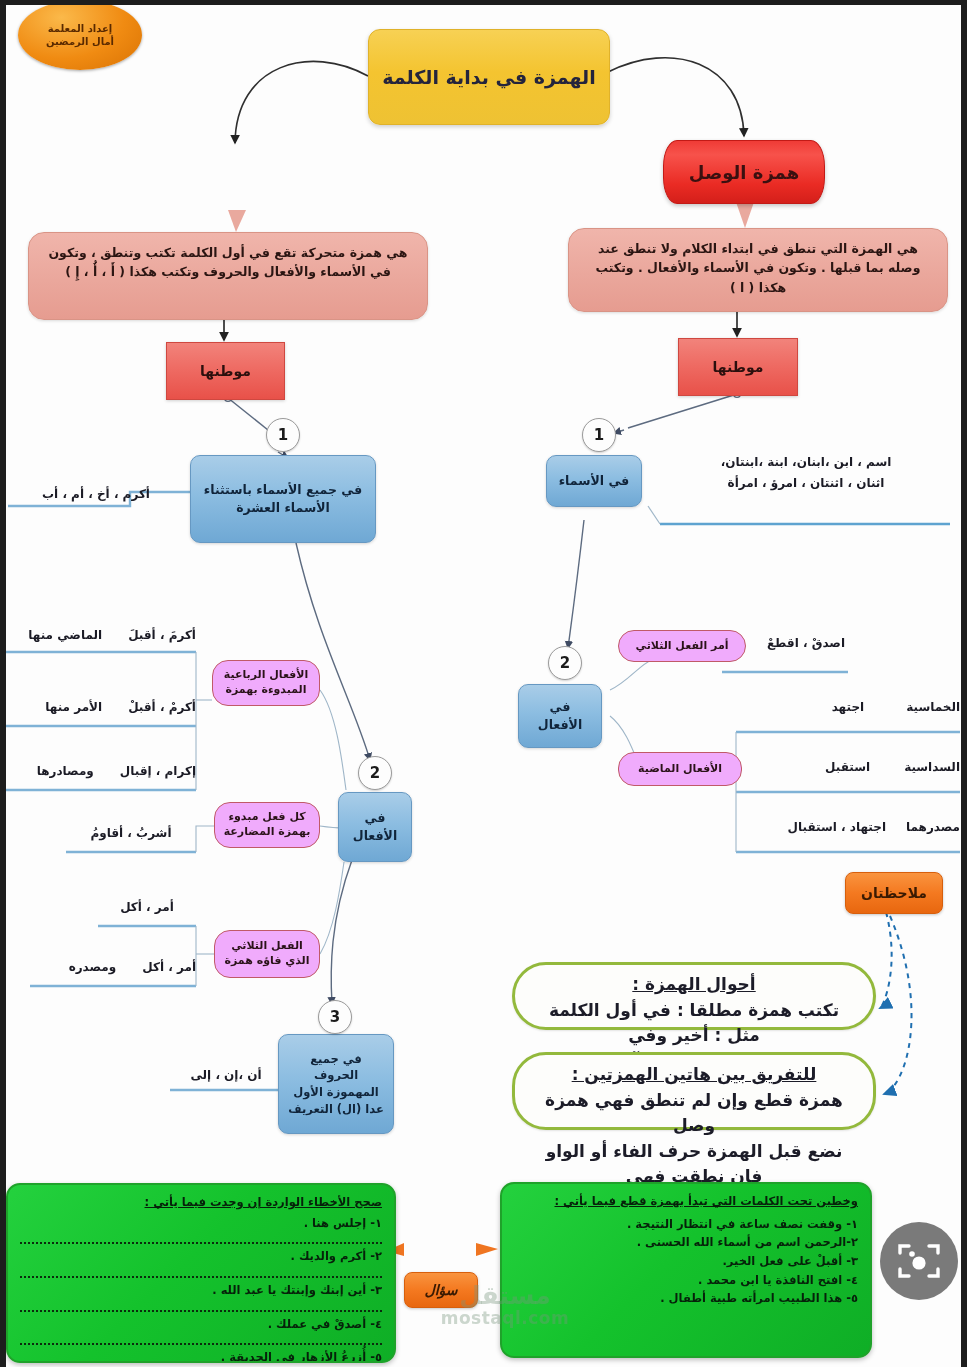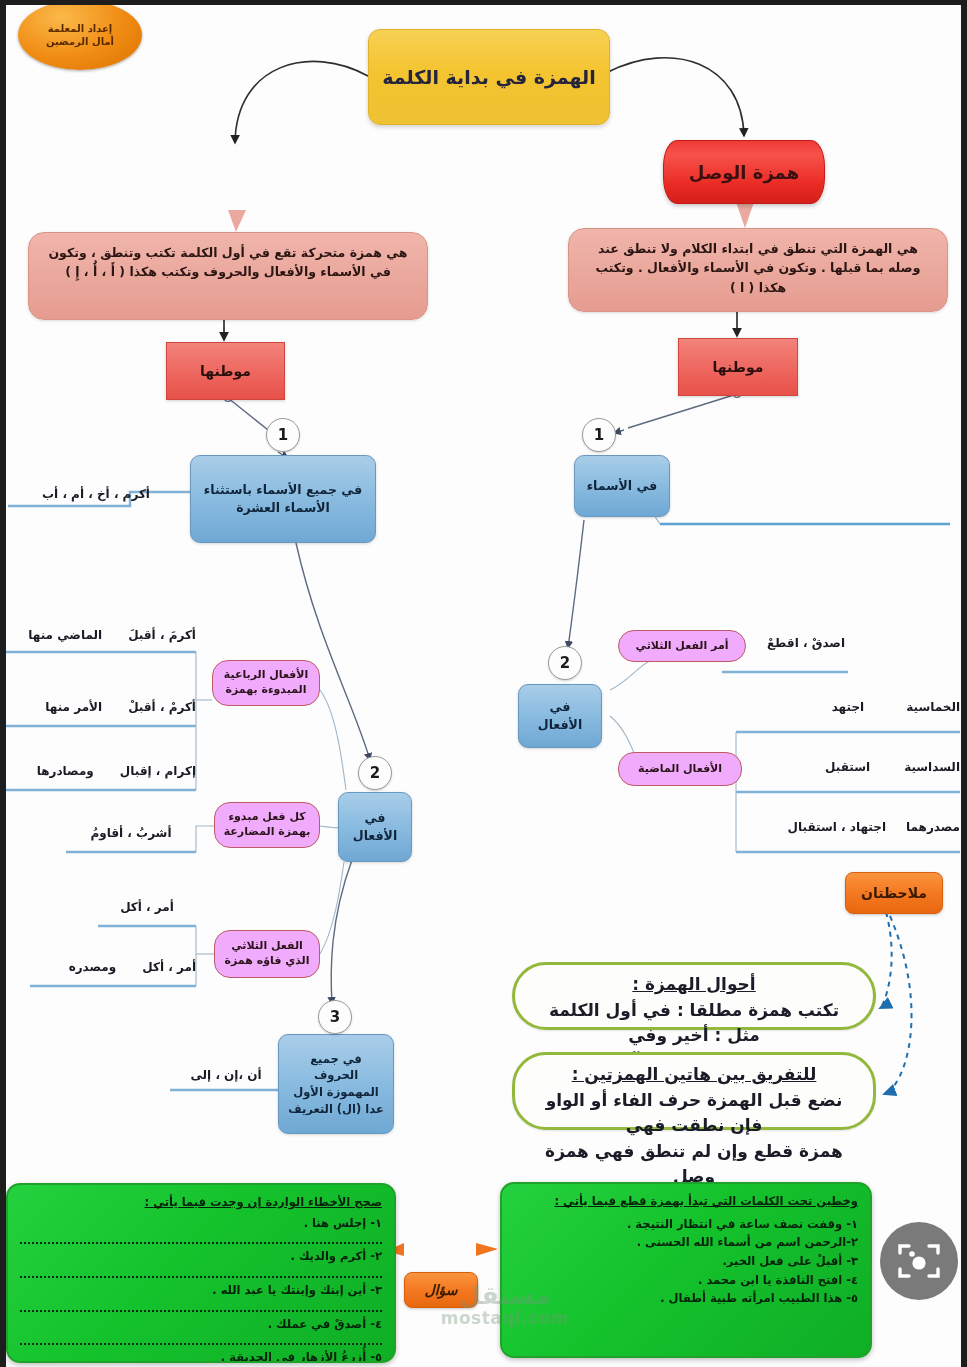--- a/index.html
+++ b/index.html
@@ -436,22 +436,26 @@
   <div class="node example" style="left:170px; top:1068px; width:112px;">أن ،إن ، إلى</div>
 
   <div class="node red-node" id="node-hamzat-wasl">همزة الوصل</div>
 
   <div class="node desc-box" id="desc-wasl">هي الهمزة التي تنطق في ابتداء الكلام ولا تنطق عند وصله بما قبلها . وتكون في الأسماء والأفعال . وتكتب هكذا ( ا )</div>
 
   <div class="node mawtin" id="mawtin-right">موطنها</div>
 
   <div class="node num-circle" style="left:582px; top:418px;">1</div>
 
-  <div class="node blue-box" style="left:574px; top:455px; width:96px; height:62px;">في الأسماء</div>
-
+  <div class="node blue-box" style="left:546px; top:455px; width:96px; height:52px;">في الأسماء</div>
+
+  <div class="node example" style="left:658px; top:452px; width:296px; line-height:1.75; text-align:center;">
+    <span style="display:block;">اسم ، ابن ،ابنان، ابنة ،ابنتان،</span>
+    <span style="display:block;">اثنان ، اثنتان ، امرؤ ، امرأة</span>
+  </div>
 
   <div class="node num-circle" style="left:548px; top:646px;">2</div>
   <div class="node blue-box" style="left:518px; top:684px; width:84px; height:64px;">في الأفعال</div>
 
   <div class="node pill" style="left:618px; top:630px; width:128px; height:32px;">أمر الفعل الثلاثي</div>
   <div class="node example" style="left:752px; top:636px; width:108px;">اصدقْ ، اقطعْ</div>
 
   <div class="node pill" style="left:618px; top:752px; width:124px; height:34px;">الأفعال الماضية</div>
 
   <div class="node example two-col" style="left:748px; top:700px; width:212px; gap:42px;">
@@ -470,22 +474,22 @@
   <div class="node orange-label" id="label-mulahazatan">ملاحظتان</div>
 
   <div class="node green-note" style="left:512px; top:962px; width:364px; height:68px;">
     <span class="hdr" style="display:block;">أحوال الهمزة :</span>
     <span style="display:block;">تكتب همزة مطلقا : في أول الكلمة مثل : أخير وفي</span>
     <span style="display:block;">وسطها مثل : سُئل وفي آخرها مثل : عبء</span>
   </div>
 
   <div class="node green-note" style="left:512px; top:1052px; width:364px; height:78px;">
     <span class="hdr" style="display:block;">للتفريق بين هاتين الهمزتين :</span>
+    <span style="display:block;">همزة قطع وإن لم تنطق فهي همزة وصل</span>
     <span style="display:block;">نضع قبل الهمزة حرف الفاء أو الواو فإن نطقت فهي</span>
-    <span style="display:block;">همزة قطع وإن لم تنطق فهي همزة وصل</span>
   </div>
 
   <div class="node orange-label" id="label-sual">سؤال</div>
 
   <div class="node exercise" id="exercise-left">
     <span class="ex-title">صحح الأخطاء الواردة إن وجدت فيما يأتي :</span>
     <span class="ex-item">١- إجلس هنا .</span>
     <span class="dots"></span>
     <span class="ex-item">٢- أكرم والديك .</span>
     <span class="dots"></span>

